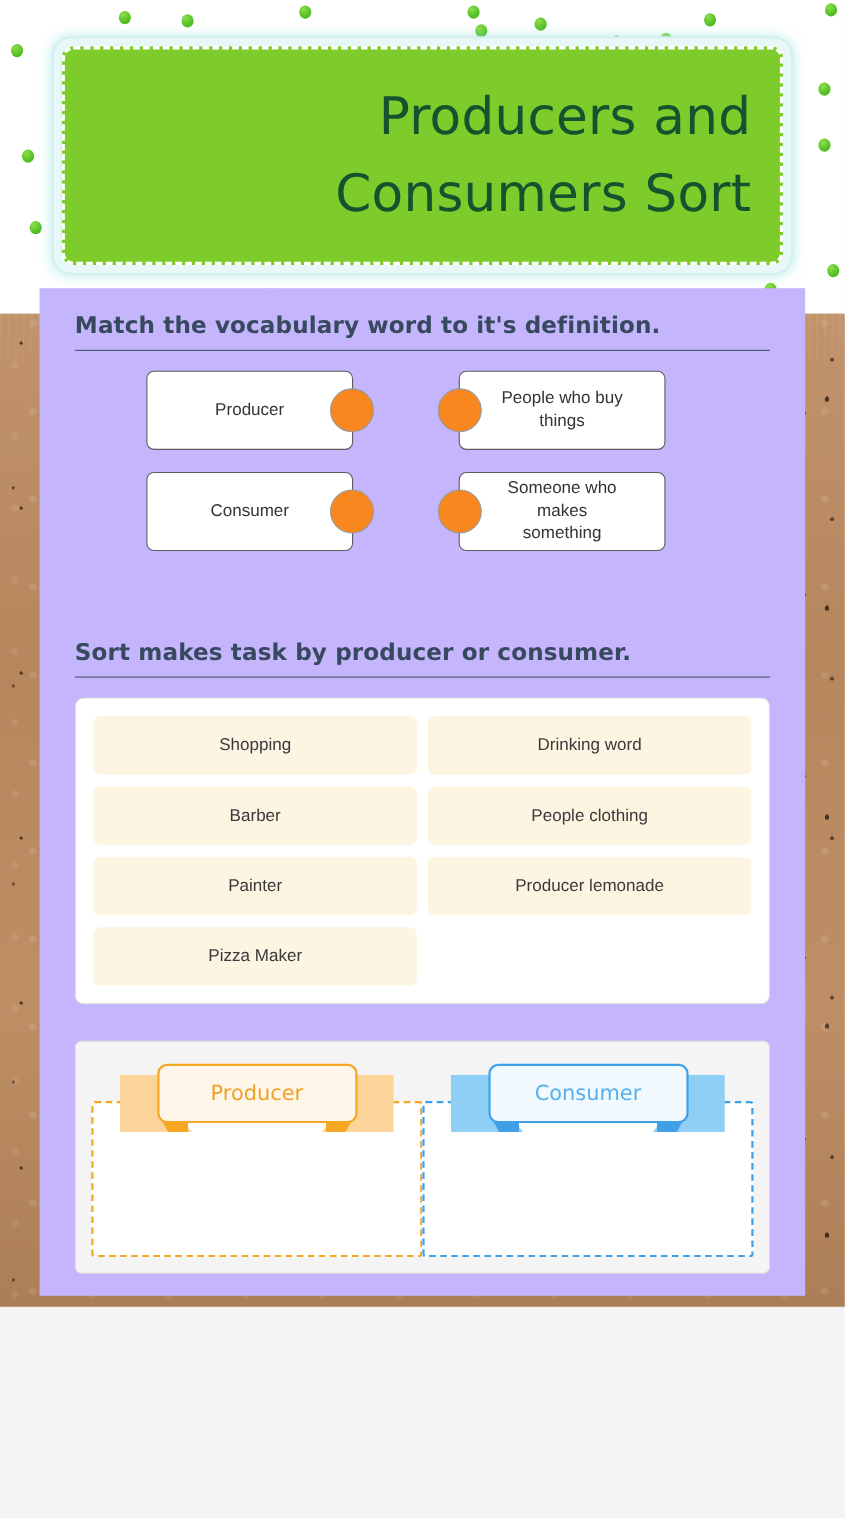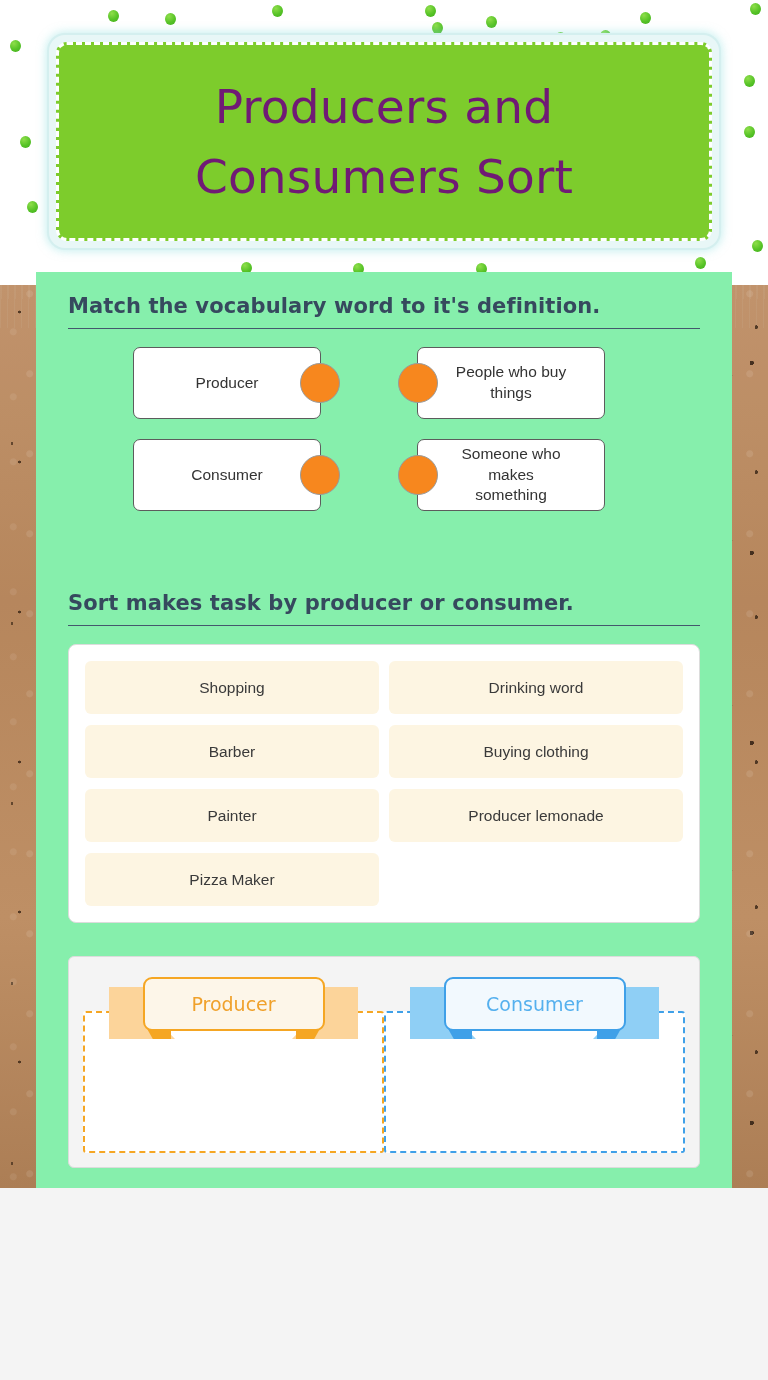--- a/index.html
+++ b/index.html
@@ -82,37 +82,37 @@
   #banner-inner {
     width: 100%; height: 100%;
     background: #7dcc2c;
     border: 3px dashed #ffffff;
     border-radius: 11px;
     display: flex;
     align-items: center;
     justify-content: center;
   }
   #banner-title {
-    color: #701a75;
+    color: #14532d;
     font-size: 47px;
     line-height: 1.48;
     font-weight: 400;
-    text-align: center;
+    text-align: right;
     letter-spacing: .2px;
     padding: 0 26px;
     font-family: "DejaVu Sans", sans-serif;
     font-stretch: normal;
   }
 
   
   #sheet {
     position: absolute;
-    left: 36px; top: 272px;
+    left: 36px; top: 262px;
     width: 696px; height: 916px;
-    background: #86efac;
+    background: #c4b5fd;
     padding: 22px 32px 0 32px;
   }
 
   .section-title {
     color: #36495e;
     font-size: 21px;
     font-weight: 700;
     letter-spacing: .1px;
     padding-bottom: 10px;
     font-family: "DejaVu Sans", sans-serif;
@@ -343,21 +343,21 @@
 
     <div id="match-spacer"></div>
 
     <div class="section-title">Sort makes task by producer or consumer.</div>
     <div class="section-rule"></div>
 
     <div id="sort-box">
       <div class="sort-tile">Shopping</div>
       <div class="sort-tile">Drinking word</div>
       <div class="sort-tile">Barber</div>
-      <div class="sort-tile">Buying clothing</div>
+      <div class="sort-tile">People clothing</div>
       <div class="sort-tile">Painter</div>
       <div class="sort-tile">Producer lemonade</div>
       <div class="sort-tile">Pizza Maker</div>
     </div>
 
     <div id="dropzone-box">
 
       <div class="dropzone producer">
         <div class="ribbon">
           <div class="ribbon-tail l"></div>

